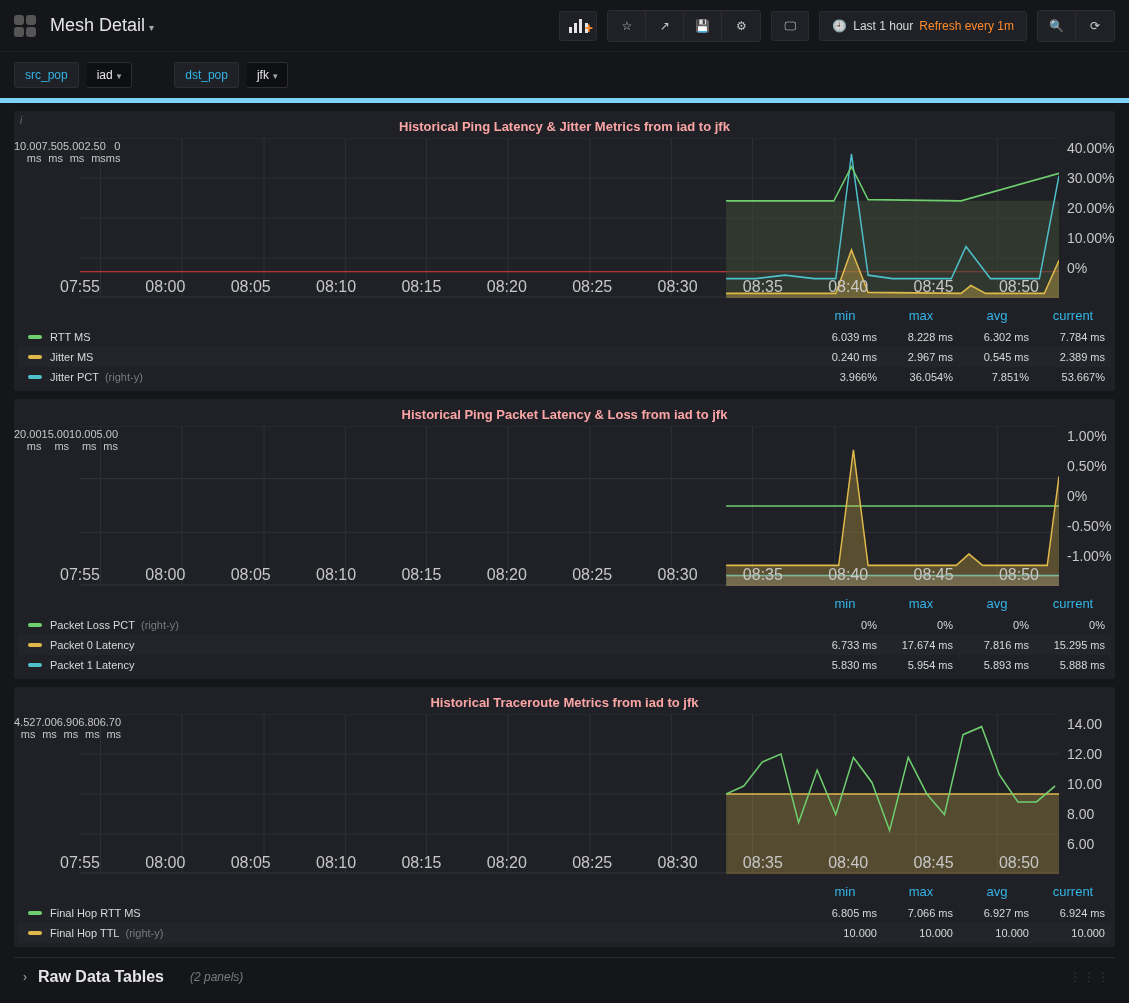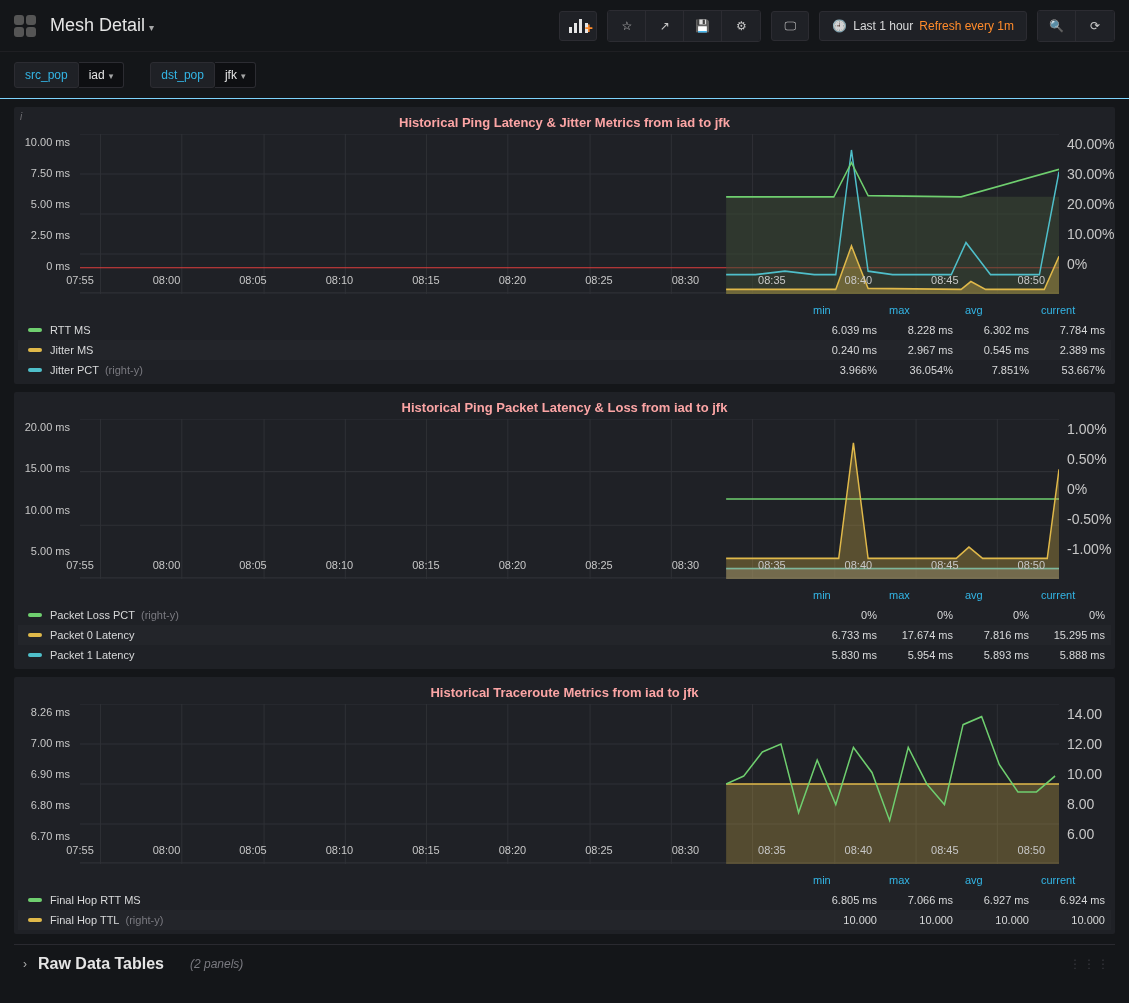--- a/index.html
+++ b/index.html
@@ -16,39 +16,39 @@
   .tool-btn:last-child{border-right:none}
   .tool-btn.solo{border:1px solid #2c2c32;border-radius:3px;margin-left:10px}
   .time-btn{height:30px;display:flex;align-items:center;padding:0 12px;background:#1f2126;border:1px solid #2c2c32;border-radius:3px;margin-left:10px;cursor:pointer}
   .time-btn .clk{margin-right:6px;opacity:.8}
   .time-btn .refresh{color:#ff8b2b;margin-left:6px}
   .ico-bars{display:flex;align-items:flex-end;height:14px;gap:2px}
   .ico-bars span{width:3px;background:#e5e5e5}
   .ico-bars .b1{height:6px}.ico-bars .b2{height:10px}.ico-bars .b3{height:14px}
   .ico-bars .plus{color:#ff8b2b;font-weight:700;font-size:14px;line-height:10px;margin-left:1px}
   
-  .varrow{padding:10px 14px;display:flex;gap:8px;border-bottom:1px solid #7dd3fc}
+  .varrow{padding:10px 14px;display:flex;gap:16px;border-bottom:5px solid #7dd3fc}
   .varlabel{background:#1f2126;border:1px solid #2c2c32;border-radius:3px;padding:5px 10px;color:#33b5e5;cursor:default}
   .varval{background:#0e0f12;border:1px solid #2c2c32;border-left:none;border-radius:0 3px 3px 0;padding:5px 10px;color:#e5e5e5;margin-left:-8px;cursor:pointer}
   .varval .car{font-size:9px;margin-left:4px;opacity:.7}
   
   .panel{margin:8px 14px;background:#1f2126;border-radius:2px;position:relative}
   .info-i{position:absolute;left:6px;top:4px;font-size:10px;font-style:italic;color:#6f6f74}
   .ptitle{text-align:center;font-size:13px;padding:8px 0 4px 0;color:#fca5a5;font-weight:600}
   .plot-wrap{position:relative;height:160px;padding:0 56px 0 66px}
   svg.plot{width:100%;height:100%}
-  .yaxis{position:absolute;left:0;top:0;bottom:22px;width:62px;display:flex;flex-direction:column;justify-content:space-between;text-align:right;color:#c7c7c7;font-size:11px;padding:2px 6px 0 0}
+  .yaxis{position:absolute;left:0;top:0;bottom:22px;width:62px;display:flex;flex-direction:row;justify-content:space-between;text-align:right;color:#c7c7c7;font-size:11px;padding:2px 6px 0 0}
   .yaxis-r{position:absolute;right:0;top:0;bottom:22px;width:52px;display:flex;flex-direction:column;justify-content:space-between;text-align:left;color:#c7c7c7;font-size:14px;padding:2px 0 0 4px}
-  .xaxis{position:absolute;left:66px;right:56px;bottom:0;height:20px;display:flex;justify-content:space-between;color:#c7c7c7;font-size:11px}
+  .xaxis{position:absolute;left:66px;right:56px;bottom:0;height:20px;display:flex;justify-content:space-between;color:#c7c7c7;font-size:16px}
   .xaxis span{transform:translateX(-50%)}
   
   .legend{padding:6px 4px 4px}
   .lcols{display:flex}
   .lcols .sp{flex:1}
-  .lhead{color:#33b5e5;width:76px;text-align:left;font-size:11px;padding:4px 6px}
+  .lhead{color:#33b5e5;width:76px;text-align:center;font-size:13px;padding:4px 6px}
   .lrow{display:flex;align-items:center;font-size:11px}
   .lrow:nth-child(odd){background:rgba(255,255,255,.02)}
   .swatch{width:14px;height:4px;border-radius:2px;margin:0 8px 0 10px}
   .lname{color:#d8d9da}
   .axis-note{color:#7a7a80;margin-left:6px}
   .lrow .sp{flex:1}
   .lrow .v{width:76px;text-align:right;padding:4px 6px;color:#d8d9da}
   
   .rowhdr{margin:10px 14px 20px;padding:10px 4px;display:flex;align-items:center;border-top:1px solid #2a2a30;cursor:pointer}
   .rowhdr .chev{width:14px;text-align:center;color:#aaa;margin-right:6px}
@@ -321,21 +321,21 @@
         <div class="v">5.893 ms</div>
         <div class="v">5.888 ms</div>
       </div>
   </div>
 </div>
 
 <div class="panel">
   <div class="ptitle">Historical Traceroute Metrics from iad to jfk</div>
   <div class="plot-wrap">
     <div class="yaxis">
-        <span>8.26 ms</span>
+        <span>4.52 ms</span>
         <span>7.00 ms</span>
         <span>6.90 ms</span>
         <span>6.80 ms</span>
         <span>6.70 ms</span>
       </div>
     <div class="yaxis-r">
         <span>14.00</span>
         <span>12.00</span>
         <span>10.00</span>
         <span>8.00</span>

